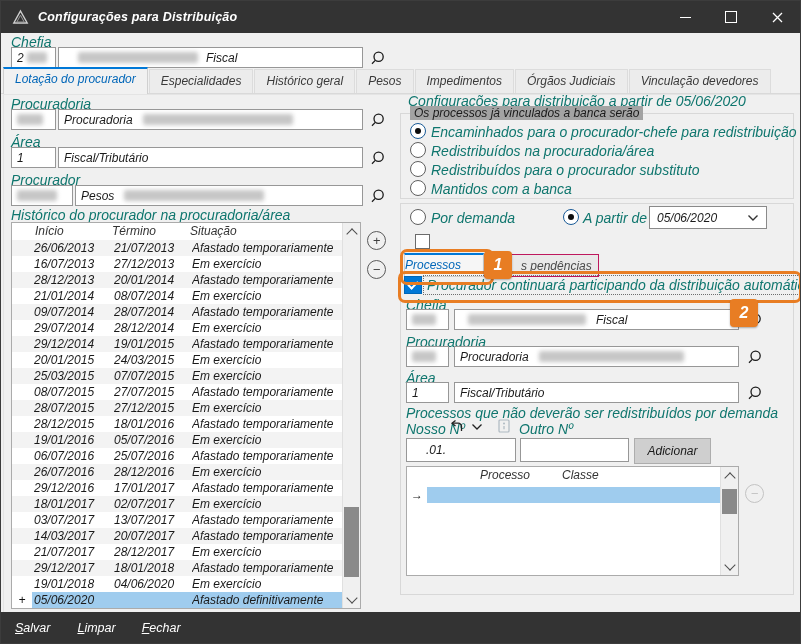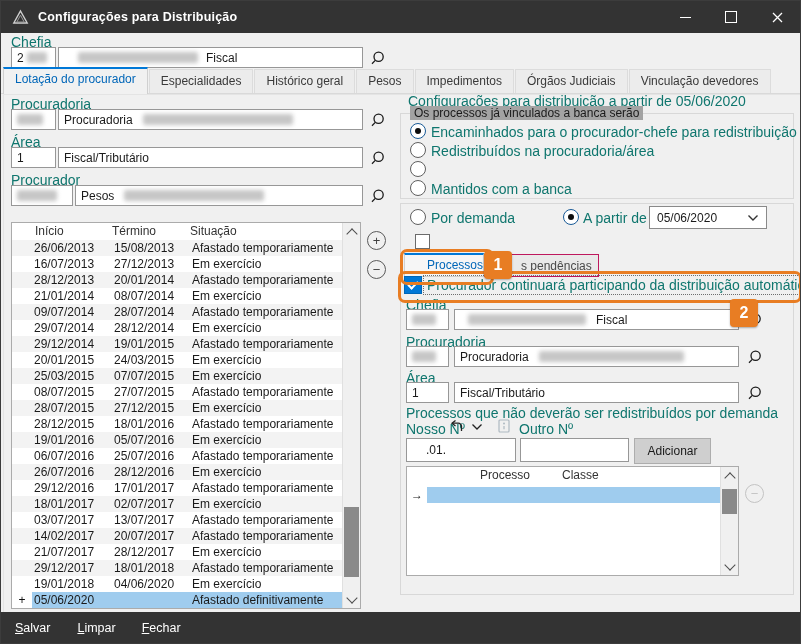--- a/index.html
+++ b/index.html
@@ -1,17 +1,17 @@
 <!DOCTYPE html>
 <html><head>
 <meta charset="utf-8">
 <style>
   html,body{margin:0;padding:0;background:#d6d6d6;}
   .window{position:relative;width:801px;height:644px;background:#f0f0f0;border:1px solid #3c3c3c;
-    box-sizing:border-box;font-family:"Liberation Sans",sans-serif;font-size:12px;color:#1a1a1a;overflow:hidden;}
+    box-sizing:border-box;font-family:"Liberation Sans",sans-serif;font-size:12px;color:#1a1a1a;overflow:hidden;font-style:italic;}
   
   .titlebar{position:absolute;top:0;left:0;right:0;height:32px;background:#333333;display:flex;align-items:center;color:#fff;}
   .app-icon{margin-left:11px;width:17px;height:17px;}
   .title{margin-left:9px;font-weight:bold;font-size:12.5px;letter-spacing:.2px;}
   .win-controls{margin-left:auto;display:flex;height:100%;}
   .win-btn{width:46px;height:100%;display:flex;align-items:center;justify-content:center;cursor:default;}
   .glyph-min{width:11px;height:1px;background:#fff;}
   .glyph-max{width:10px;height:10px;border:1px solid #fff;}
   
   .lbl{position:absolute;font-size:14px;color:#0f766e;white-space:nowrap;}
@@ -57,21 +57,21 @@
   .radio.sel{border-color:#195a96;}
   .radio .dot{width:6px;height:6px;border-radius:50%;background:#0d0d0d;}
   .cbox{position:absolute;width:13px;height:13px;border:1px solid #6b6b6b;background:#fff;}
   .cbox-checked{position:absolute;width:16px;height:16px;background:#0078d7;border:1px solid #0067b8;display:flex;align-items:center;justify-content:center;}
   .checkmark{width:8px;height:4px;border-left:2px solid #fff;border-bottom:2px solid #fff;transform:rotate(-45deg);margin-top:-2px;}
   
   .combo{position:absolute;height:23px;background:#fff;border:1px solid #8a8a8a;display:flex;align-items:center;padding:0 7px;box-sizing:border-box;}
   .combo .space{flex:1;}
   
   .subtab{position:absolute;box-sizing:border-box;white-space:nowrap;}
-  .subtab.active{background:#f6f6f6;border:1px solid #d0d0d0;border-top:2px solid #0078d7;color:#0066b8;text-align:right;line-height:20px;}
+  .subtab.active{background:#f6f6f6;border:1px solid #d0d0d0;border-top:2px solid #0078d7;color:#0066b8;text-align:left;line-height:20px;}
   .subtab.inactive{background:#e9e9e9;border:1px solid #be185d;color:#4a4a4a;line-height:22px;}
   
   .orect{position:absolute;border:3px solid #e87d23;border-radius:7px;background:transparent;z-index:6;pointer-events:none;}
   .badge{position:absolute;width:28px;height:28px;background:#e87d23;color:#fff;font-weight:bold;font-size:16px;
     display:flex;align-items:center;justify-content:center;border-radius:4px;z-index:7;box-shadow:0 1px 2px rgba(0,0,0,.3);}
   
   .pushbtn{position:absolute;background:#cfcfcf;border:1px solid #adadad;display:flex;align-items:center;justify-content:center;height:24px;}
   .bottombar{position:absolute;left:0;right:0;bottom:0;height:31px;background:#333333;display:flex;align-items:center;color:#fff;}
   .menu-btn{margin-left:14px;font-size:12.5px;color:#fff;white-space:nowrap;}
   .menu-btn:nth-child(2){margin-left:27px;}
@@ -172,32 +172,33 @@
     <span>Pesos</span>
     <span class="redact" style="width:140px;margin-left:10px;"></span>
   </div>
   <div class="magbtn" style="left:367px;top:186px;">
     <svg width="17" height="17" viewBox="0 0 17 17">
         <circle cx="9.6" cy="6.8" r="4.6" fill="none" stroke="#1a1a1a" stroke-width="1.3"></circle>
         <line x1="6.3" y1="10.4" x2="3" y2="13.8" stroke="#1a1a1a" stroke-width="1.3"></line>
       </svg>
   </div>
 
+  <span class="lbl" style="left:10px;top:206px;">Histórico do procurador na procuradoria/área</span>
 
   <div class="dtable" style="left:10px;top:221px;width:350px;height:387px;padding-left:20px;">
     <div class="thead">
       <span style="left:23px;">Início</span>
       <span style="left:100px;">Término</span>
       <span style="left:178px;">Situação</span>
     </div>
     <div class="tbody">
         <div class="trow odd">
           <span class="tmark"></span>
           <span class="tc tc0">26/06/2013</span>
-          <span class="tc tc1">15/08/2013</span>
+          <span class="tc tc1">21/07/2013</span>
           <span class="tc tc2" style="flex: 1 1 0%; width: auto;">Afastado temporariamente</span>
         </div>
         <div class="trow">
           <span class="tmark"></span>
           <span class="tc tc0">16/07/2013</span>
           <span class="tc tc1">27/12/2013</span>
           <span class="tc tc2" style="flex: 1 1 0%; width: auto;">Em exercício</span>
         </div>
         <div class="trow odd">
           <span class="tmark"></span>
@@ -290,21 +291,21 @@
           <span class="tc tc2" style="flex: 1 1 0%; width: auto;">Em exercício</span>
         </div>
         <div class="trow">
           <span class="tmark"></span>
           <span class="tc tc0">03/07/2017</span>
           <span class="tc tc1">13/07/2017</span>
           <span class="tc tc2" style="flex: 1 1 0%; width: auto;">Afastado temporariamente</span>
         </div>
         <div class="trow odd">
           <span class="tmark"></span>
-          <span class="tc tc0">14/02/2017</span>
+          <span class="tc tc0">14/03/2017</span>
           <span class="tc tc1">20/07/2017</span>
           <span class="tc tc2" style="flex: 1 1 0%; width: auto;">Afastado temporariamente</span>
         </div>
         <div class="trow">
           <span class="tmark"></span>
           <span class="tc tc0">21/07/2017</span>
           <span class="tc tc1">28/12/2017</span>
           <span class="tc tc2" style="flex: 1 1 0%; width: auto;">Em exercício</span>
         </div>
         <div class="trow odd">
@@ -345,20 +346,21 @@
   <div class="gbox" style="left:399px;top:112px;width:394px;height:86px;">
     <span class="gbox-legend">Os processos já vinculados a banca serão</span>
   </div>
   <span class="radio sel" style="left:409px;top:122px;">
       <span class="dot"></span>
     </span>
   <span class="lbl" style="left:430px;top:123px;">Encaminhados para o procurador-chefe para redistribuição</span>
   <span class="radio" style="left:409px;top:141px;"></span>
   <span class="lbl" style="left:430px;top:142px;">Redistribuídos na procuradoria/área</span>
   <span class="radio" style="left:409px;top:160px;"></span>
+  <span class="lbl" style="left:430px;top:161px;">Redistribuídos para o procurador substituto</span>
   <span class="radio" style="left:409px;top:179px;"></span>
   <span class="lbl" style="left:430px;top:180px;">Mantidos com a banca</span>
 
   <div class="gbox" style="left:399px;top:202px;width:394px;height:392px;"></div>
 
   <span class="radio" style="left:409px;top:208px;"></span>
   <span class="lbl" style="left:430px;top:209px;">Por demanda</span>
   <span class="radio sel" style="left:562px;top:208px;">
       <span class="dot"></span>
     </span>

